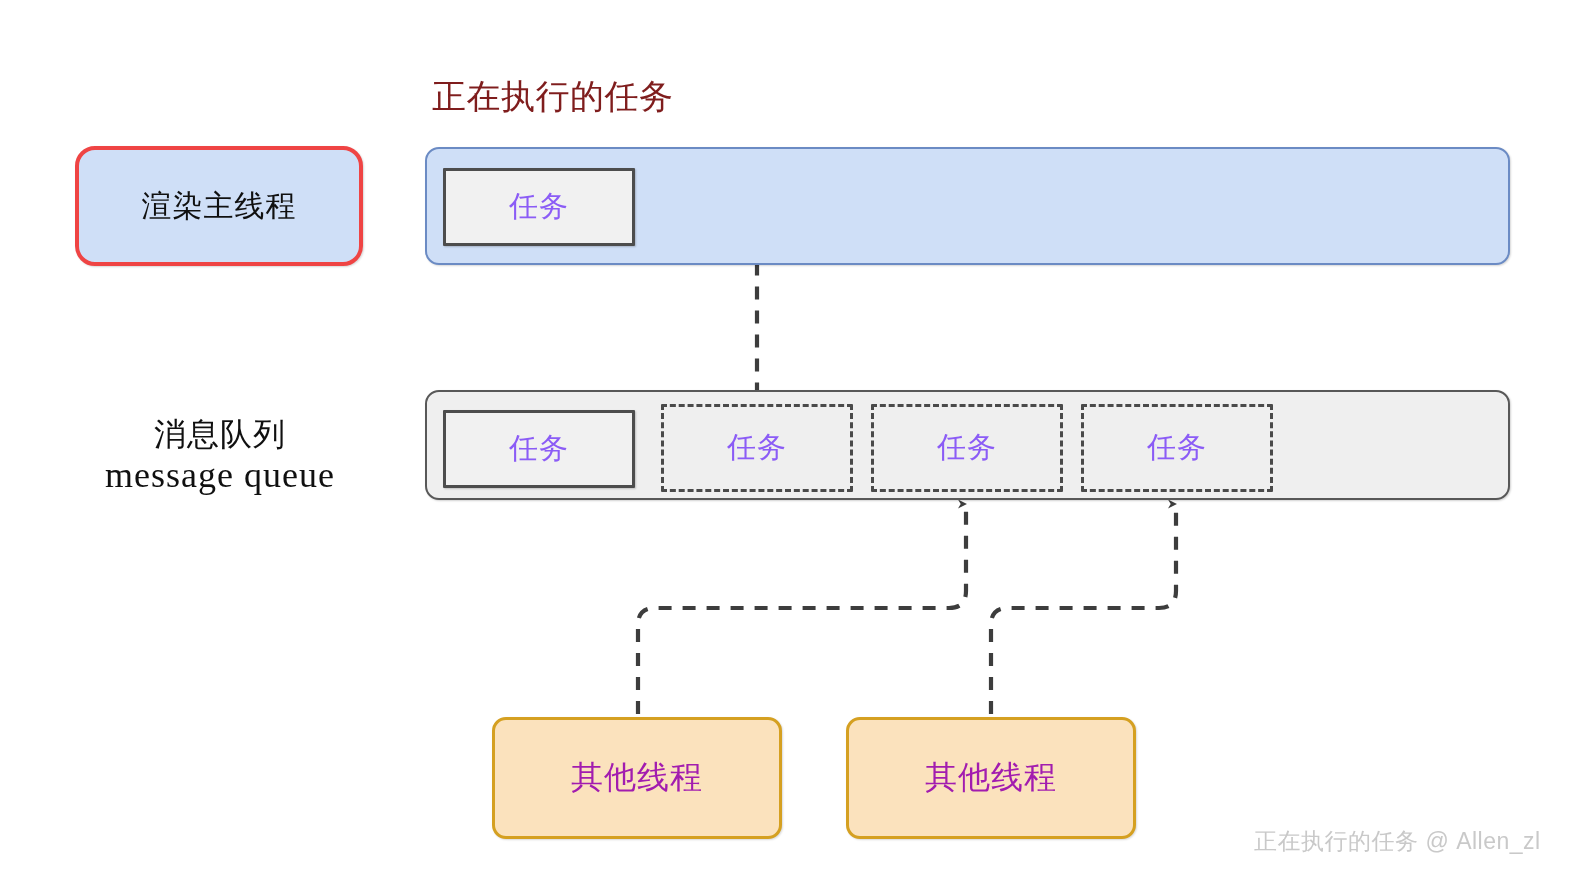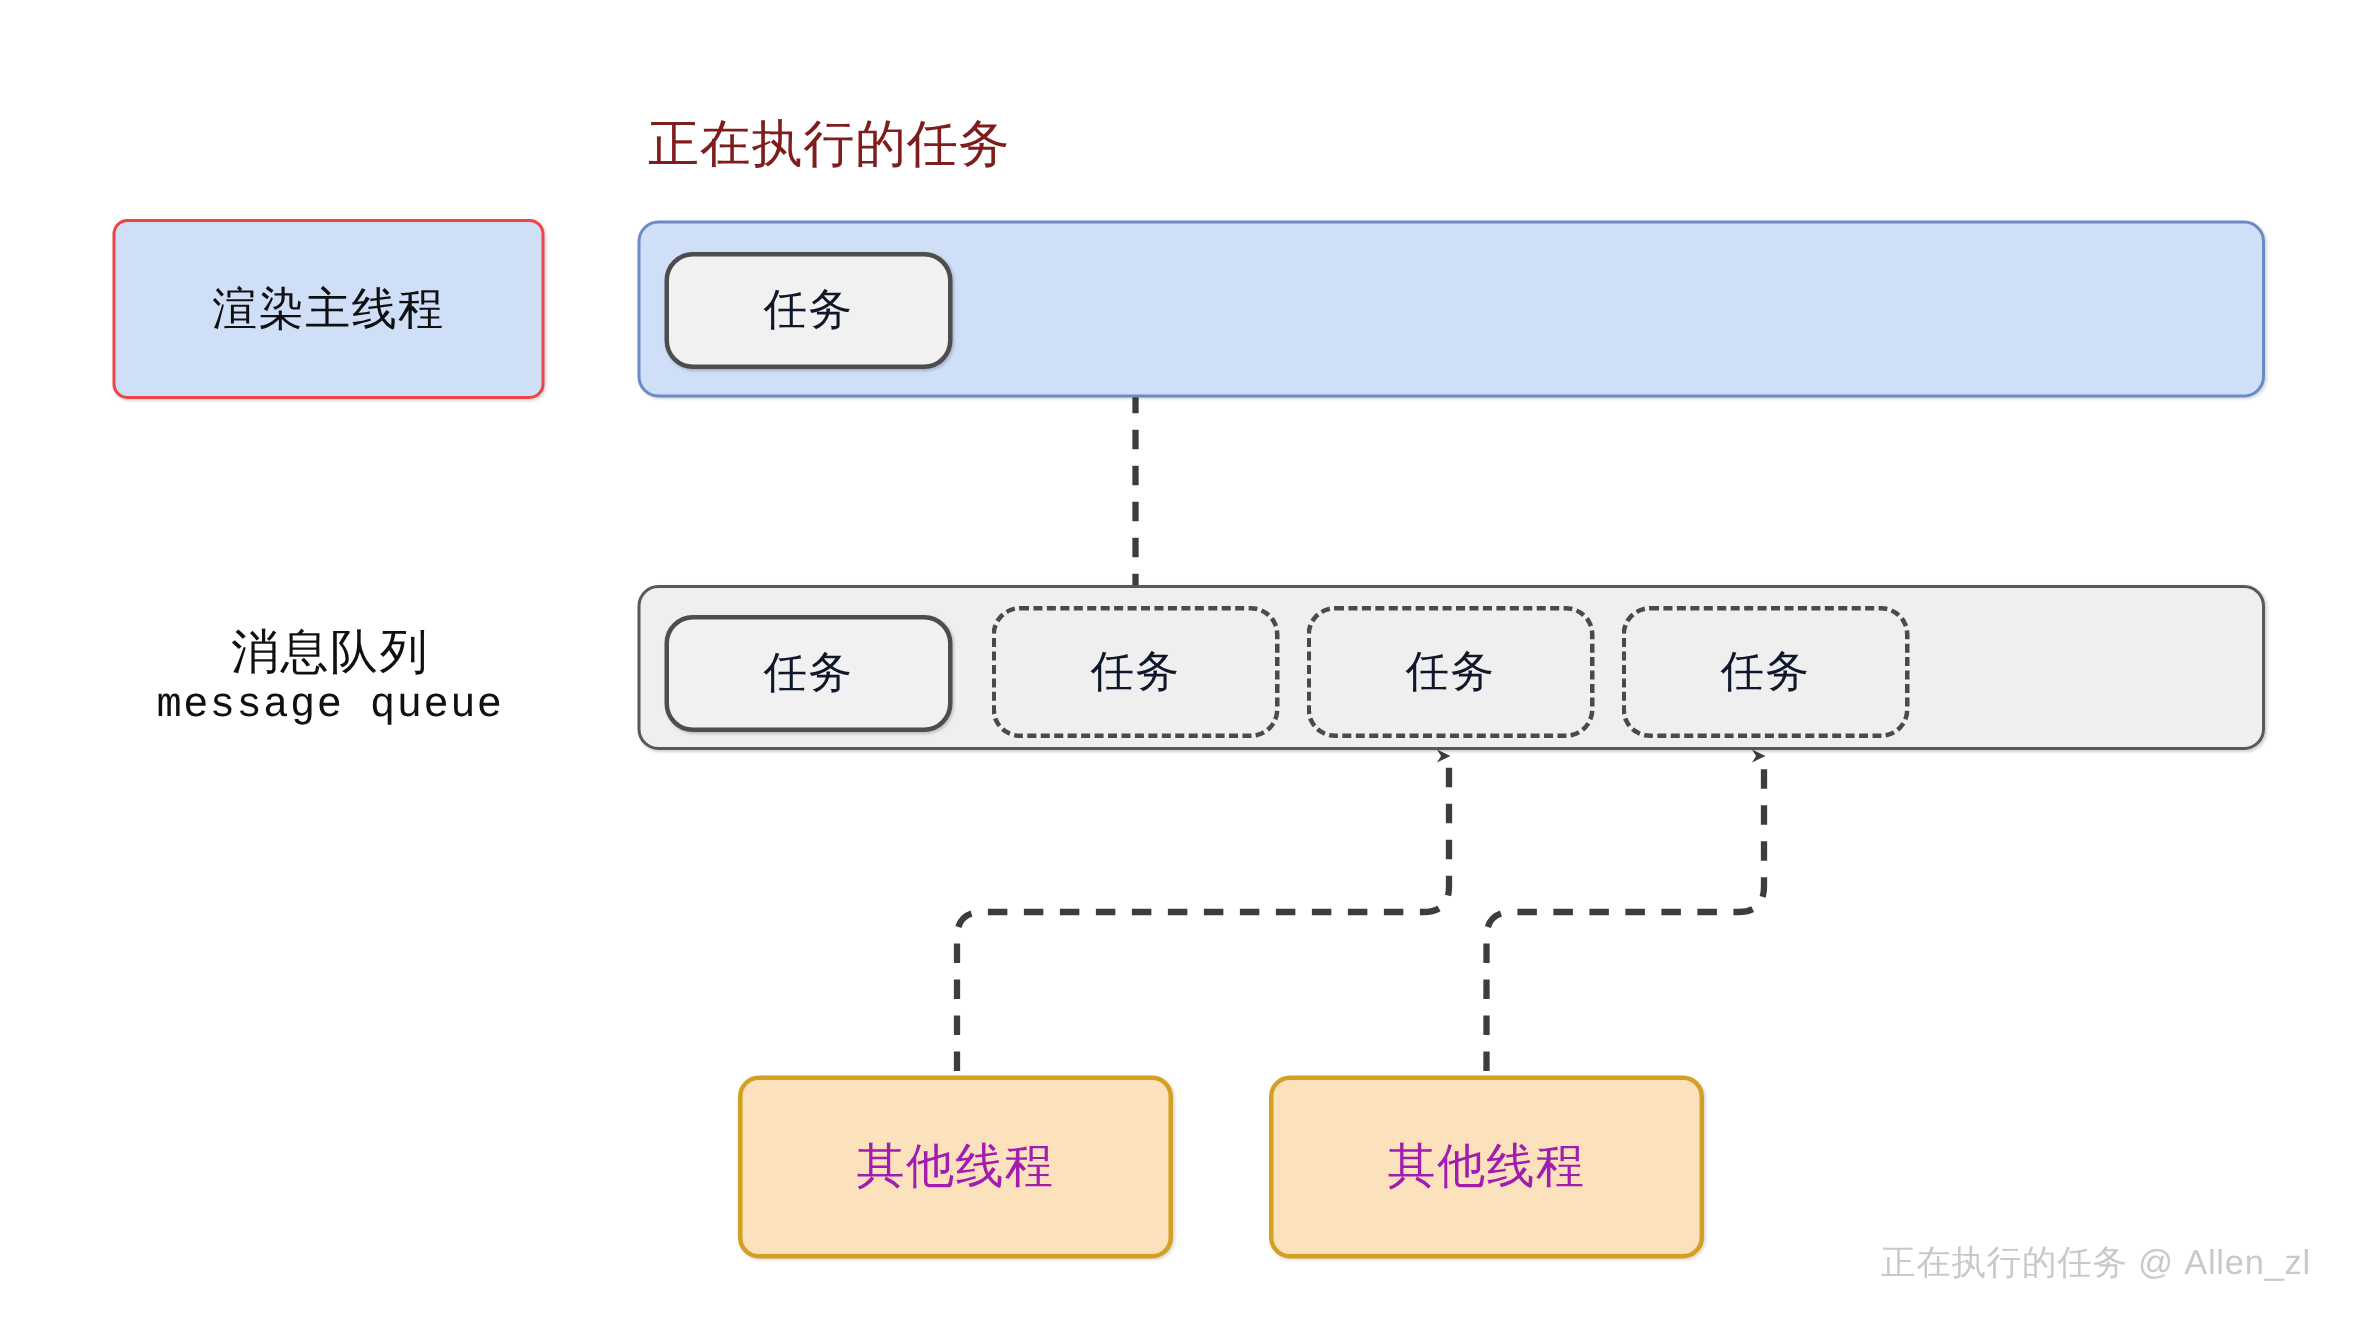--- a/index.html
+++ b/index.html
@@ -50,22 +50,22 @@
     text-align: center;
     line-height: 1.22;
   }
   .label-queue .cn {
     font-size: 32px;
     letter-spacing: 1px;
     display: block;
     color: #101010;
   }
   .label-queue .en {
-    font-size: 28px;
-    font-family: Liberation Mono, monospace;
+    font-size: 36px;
+    font-family: Liberation Serif, serif;
     letter-spacing: 1px;
     display: block;
     color: #101010;
   }
 
   
   .main-thread-row {
     left: 425px;
     top: 147px;
     width: 1085px;
@@ -89,23 +89,23 @@
   }
 
   
   .task-chip {
     box-sizing: border-box;
     background: #f1f1f1;
     display: flex;
     align-items: center;
     justify-content: center;
     font-size: 29px;
-    color: #0f172a;
-    letter-spacing: 1px;
-    border-radius: 19px;
+    color: #8b5cf6;
+    letter-spacing: 1px;
+    border-radius: 1px;
     text-align: center;
   }
   .task-solid {
     border: 3px solid #4d4d4d;
     box-shadow: 1px 1px 2px rgba(0,0,0,0.20);
   }
   .task-dashed {
     border: 3px dashed #4a4a4a;
     background: #efefef;
   }
@@ -174,21 +174,21 @@
 
     <path d="M 638 207 L 740 207 Q 757 207 757 224 L 757 398" fill="none" stroke="#3d3d3d" stroke-width="4.2" stroke-dasharray="13 11" stroke-linecap="butt" marker-end="url(#arrow-down)"></path>
 
     <path d="M 638 714 L 638 625 Q 638 608 655 608 L 949 608 Q 966 608 966 591 L 966 504" fill="none" stroke="#3d3d3d" stroke-width="4.2" stroke-dasharray="13 11" stroke-linecap="butt" marker-end="url(#arrow-up)"></path>
 
     <path d="M 991 714 L 991 625 Q 991 608 1008 608 L 1159 608 Q 1176 608 1176 591 L 1176 504" fill="none" stroke="#3d3d3d" stroke-width="4.2" stroke-dasharray="13 11" stroke-linecap="butt" marker-end="url(#arrow-up)"></path>
   </svg>
 
   <div class="abs label-title">正在执行的任务</div>
 
-  <div class="abs label-left-thread" style="background:#cfdff7;border:2px solid #ef4444;border-radius:10px;box-sizing:border-box;box-shadow:1px 1px 2px rgba(0,0,0,0.16);">渲染主线程</div>
+  <div class="abs label-left-thread" style="background:#cfdff7;border:4px solid #ef4444;border-radius:20px;box-sizing:border-box;box-shadow:1px 1px 2px rgba(0,0,0,0.16);">渲染主线程</div>
 
   <div class="abs main-thread-row"></div>
 
   <div class="abs task-chip task-solid task-running">任务</div>
 
   <div class="abs label-queue">
     <span class="cn">消息队列</span>
     <span class="en">message queue</span>
   </div>
 

